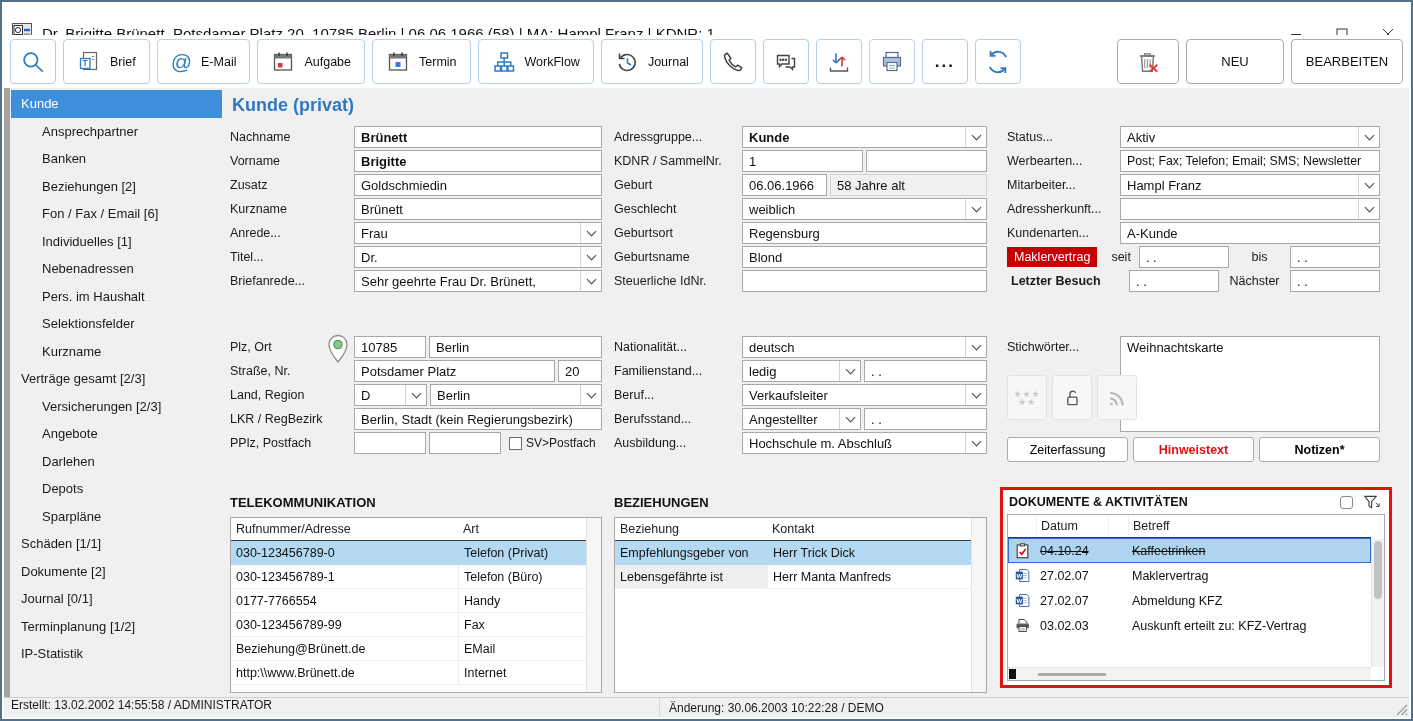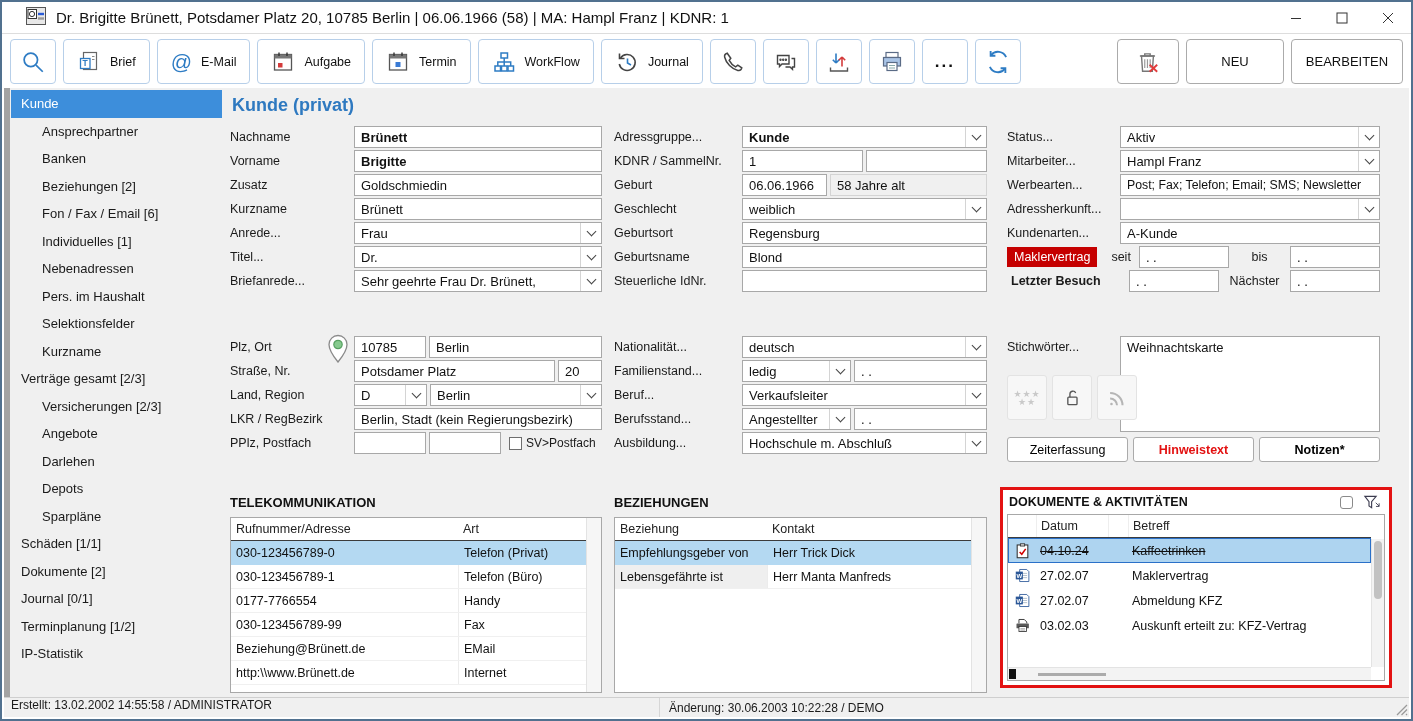--- a/index.html
+++ b/index.html
@@ -1,20 +1,20 @@
 <!DOCTYPE html>
 <html><head>
 <meta charset="utf-8">
 <style>
   *{margin:0;padding:0;box-sizing:border-box;font-family:"Liberation Sans",sans-serif}
   html,body{width:1413px;height:721px;overflow:hidden;background:#fff}
   .window{position:absolute;inset:0;border:2px solid #51718f;background:#fff}
 
   
-  .titlebar{position:absolute;top:0;left:0;right:0;height:32px;background:#fff;display:flex;align-items:center;padding-left:24px;border-bottom:1px solid #ddd}
+  .titlebar{position:absolute;top:16px;left:0;right:0;height:32px;background:#fff;display:flex;align-items:center;padding-left:10px;border-bottom:1px solid #ddd}
   .apptitle{font-size:15px;color:#111;margin-left:10px;white-space:nowrap}
   .wcontrols{margin-left:auto;display:flex;height:100%}
   .wbtn{width:46px;height:100%;display:flex;align-items:center;justify-content:center;cursor:pointer}
 
   
   .toolbar{position:absolute;top:33px;left:0;right:0;height:53px;background:#fff;display:flex;align-items:center;padding:0 8px;gap:7px}
   .tbtn{height:45px;border:1px solid #b7cfe9;border-radius:4px;background:#fff;display:flex;align-items:center;justify-content:center;gap:9px;padding:0 13px;font-size:12.5px;color:#111;cursor:pointer;white-space:nowrap}
   .tbtn.iconly{width:46px;padding:0}
   .tbtn.grey{border-color:#ababab;font-size:13px}
   .tspacer{flex:1}
@@ -36,21 +36,21 @@
   .block{position:absolute}
   .frow{display:flex;align-items:center;height:22px;margin-bottom:2px;font-size:12.5px;position:relative}
   .flabel{flex:none;color:#1a1a1a;white-space:nowrap}
   .lb124{width:124px}.lb128{width:128px}.lb113{width:113px}
   .box{height:22px;border:1px solid #a8a8a8;background:#fff;display:flex;align-items:center;padding:0 6px;font-size:13px;color:#111;overflow:hidden;white-space:nowrap;flex:1;min-width:0}
   .box.ro{background:#f0f0f0;border-color:#d4d4d4}
   .v{overflow:hidden;white-space:nowrap}
   .bv{font-weight:bold}
   .dd{flex:none;width:21px;height:20px;margin-left:auto;margin-right:-6px;border-left:1px solid #d4d4d4;display:flex;align-items:center;justify-content:center;background:#fff;cursor:pointer}
   .dd i{display:block;width:7px;height:7px;border-right:1.4px solid #444;border-bottom:1.4px solid #444;transform:rotate(45deg);margin-top:-3px}.gap3{width:3px;flex:none}.gap8{width:8px;flex:none}
-  .w44{flex:none;width:44px}.w72{flex:none;width:72px}.w73{flex:none;width:73px}.w85{flex:none;width:85px}.w90{flex:none;width:90px}.w133{flex:none;width:109px}
+  .w44{flex:none;width:44px}.w72{flex:none;width:72px}.w73{flex:none;width:73px}.w85{flex:none;width:85px}.w90{flex:none;width:90px}.w133{flex:none;width:119px}
   .pin{position:absolute;left:96px;top:-2px}
   .cbx{flex:none;width:13px;height:13px;border:1px solid #6e6e6e;background:#fff;margin:0 4px 0 8px;cursor:pointer}
   .cblabel{font-size:12px;color:#1a1a1a}
   .badge{flex:none;background:#c50000;color:#fff;font-size:12.5px;padding:3px 7px;cursor:default}
   .slbl{flex:none;font-size:12.5px;color:#1a1a1a}
   .blbl{font-weight:bold}
 
   
   .kwarea{position:absolute;left:113px;top:0;width:260px;height:96px;border:1px solid #a8a8a8;background:#fff;padding:3px 6px;font-size:13px;color:#111}
   .sqbtn{position:absolute;top:39px;width:40px;height:45px;border:1px solid #e3e3e3;border-radius:3px;background:#f7f7f7;display:flex;align-items:center;justify-content:center;cursor:pointer}
@@ -560,32 +560,32 @@
         <div class="frow">
             <span class="flabel lb113">Status...</span>
             <div class="box">
               <span class="v">Aktiv</span>
               <span class="dd">
                 <i></i>
               </span>
             </div>
           </div>
         <div class="frow">
+            <span class="flabel lb113">Werbearten...</span>
+            <div class="box">
+              <span class="v" style="font-size:12.3px">Post; Fax; Telefon; Email; SMS; Newsletter</span>
+            </div>
+          </div>
+        <div class="frow">
             <span class="flabel lb113">Mitarbeiter...</span>
             <div class="box">
               <span class="v">Hampl Franz</span>
               <span class="dd">
                 <i></i>
               </span>
-            </div>
-          </div>
-        <div class="frow">
-            <span class="flabel lb113">Werbearten...</span>
-            <div class="box">
-              <span class="v" style="font-size:12.3px">Post; Fax; Telefon; Email; SMS; Newsletter</span>
             </div>
           </div>
         <div class="frow">
             <span class="flabel lb113">Adressherkunft...</span>
             <div class="box">
               <span class="v"></span>
               <span class="dd">
                 <i></i>
               </span>
             </div>

